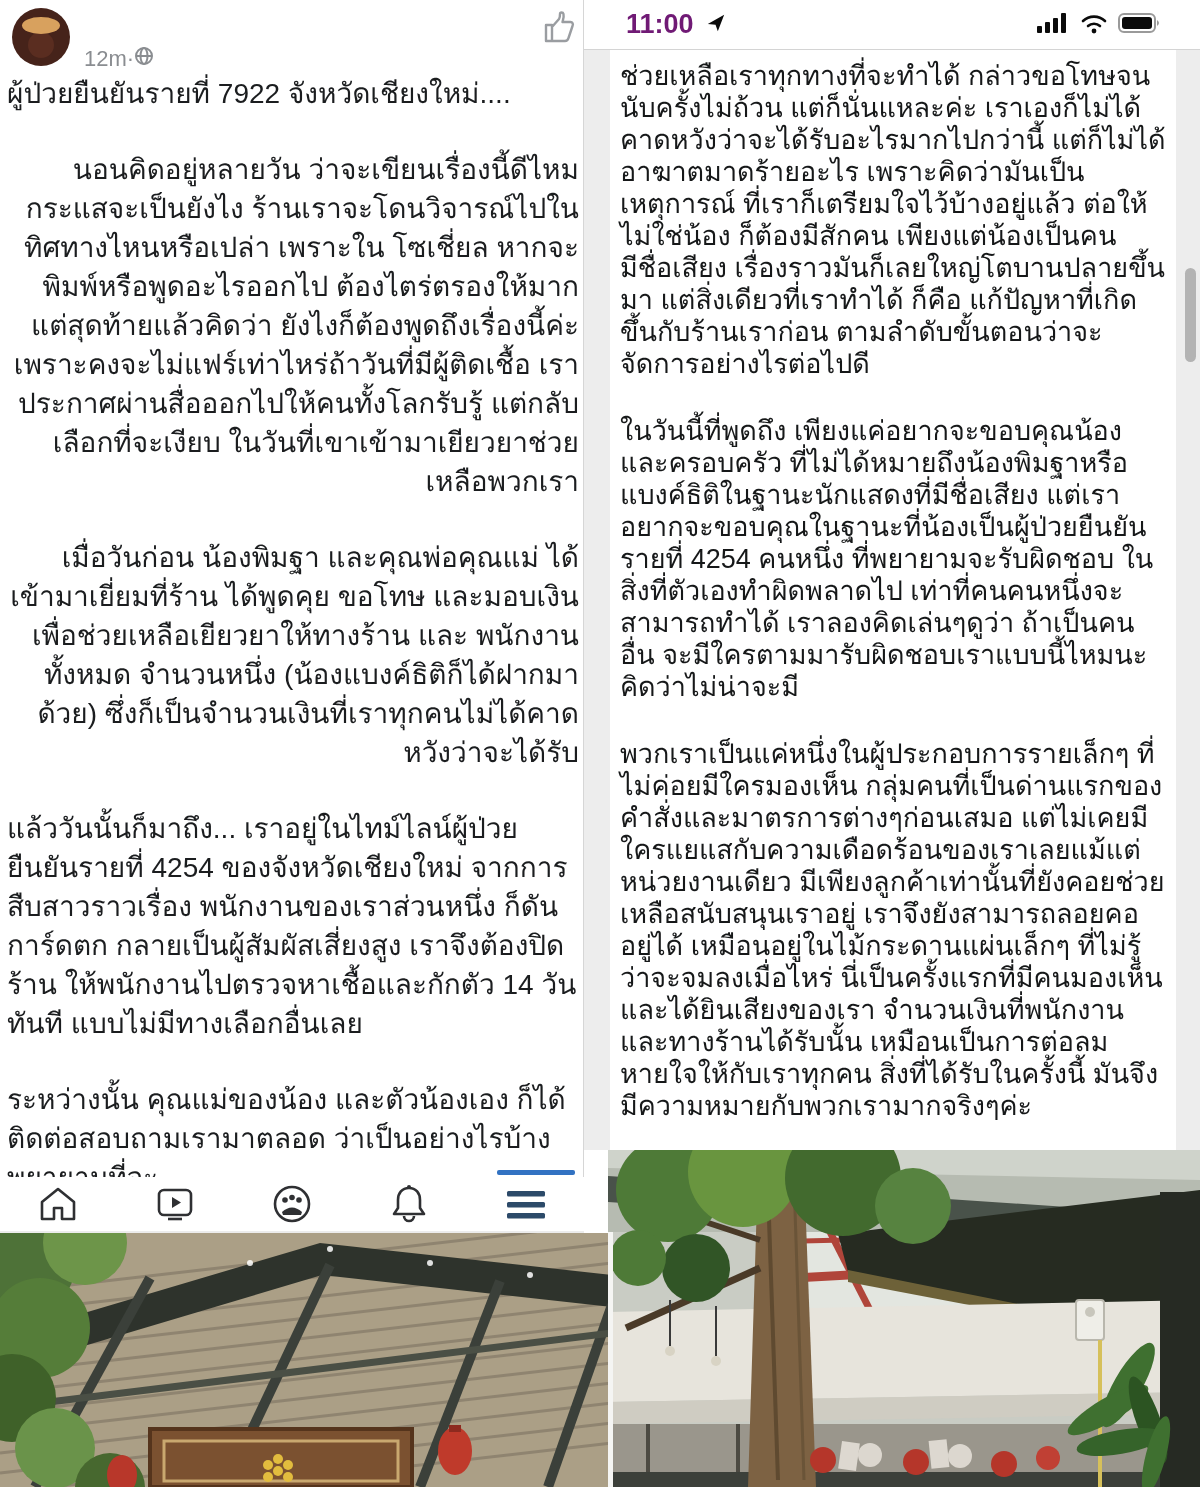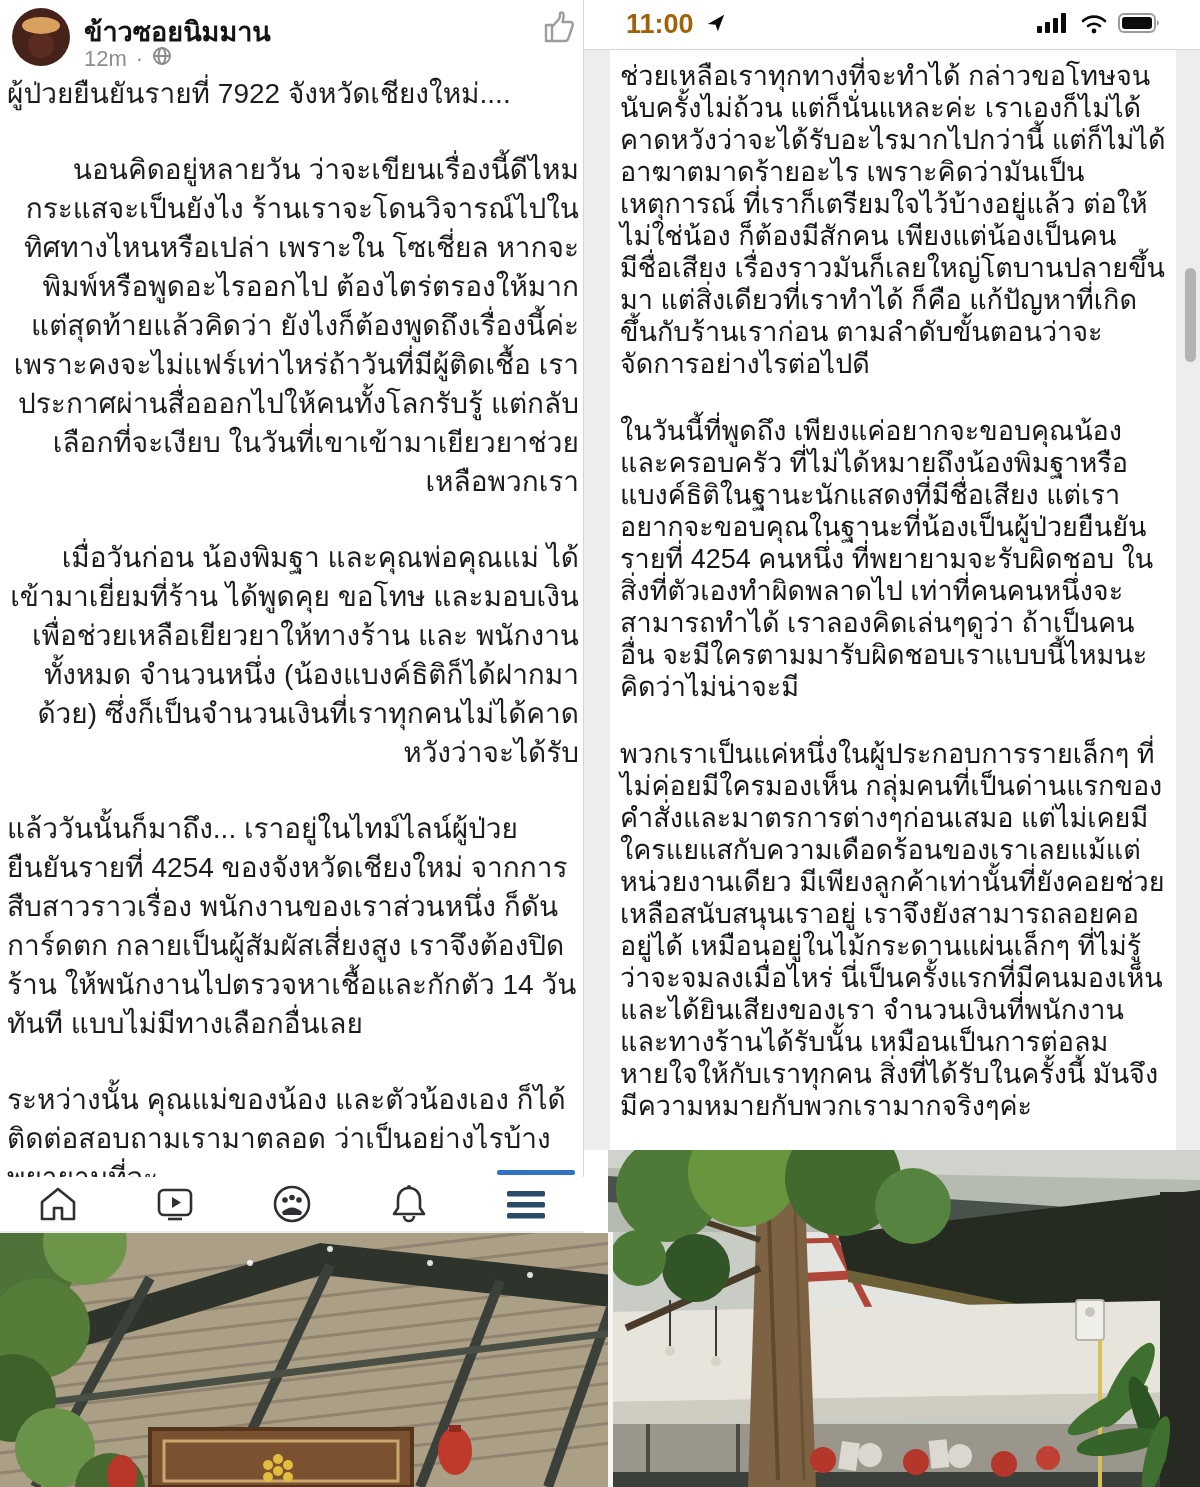--- a/index.html
+++ b/index.html
@@ -11,39 +11,39 @@
   .left-screen{position:absolute;left:0;top:0;width:584px;height:1233px;background:#fff;
                border-right:1px solid #d6d6d6;}
   .post-header{position:absolute;left:0;top:0;width:100%;height:72px;}
   .avatar{position:absolute;left:12px;top:8px;width:58px;height:58px;border-radius:50%;
           background:#46231a;overflow:hidden;}
   .avatar::after{content:"";position:absolute;left:10px;top:9px;width:38px;height:17px;
           border-radius:50%;background:#d8a15e;}
   .avatar::before{content:"";position:absolute;left:16px;top:24px;width:26px;height:26px;
           border-radius:50%;background:#5a2d20;}
   .author{position:absolute;left:84px;top:10px;font-size:27px;font-weight:bold;color:#121416;}
-  .meta-row{position:absolute;left:84px;top:46px;font-size:22px;color:#8a8d91;display:flex;align-items:center;gap:9px;}
+  .meta-row{position:absolute;left:84px;top:46px;font-size:22px;color:#8a8d91;display:flex;align-items:center;gap:0;}
   .like-top{position:absolute;left:540px;top:8px;width:38px;height:38px;}
 
   .post-body{position:absolute;left:7px;top:74px;width:572px;}
   .post-body p{margin:0 0 37px 0;font-size:28px;line-height:39px;color:#1b1d1f;}
   .indent-2{text-indent:46px;text-align:right;}
   .indent-1{text-indent:14px;text-align:right;}
 
   .tabbar{position:absolute;left:0;top:1177px;width:584px;height:56px;background:#fff;
           display:flex;align-items:center;border-bottom:2px solid #ececec;}
   .tab{flex:1;display:flex;justify-content:center;align-items:center;height:100%;}
   .tab svg{display:block;}
   .tab-indicator{position:absolute;left:497px;top:-7px;width:78px;height:5px;background:#3272c2;border-radius:2px;}
 
   
   .right-screen{position:absolute;left:584px;top:0;width:616px;height:1150px;background:#ededed;}
   .status-bar{position:absolute;left:0;top:0;width:100%;height:50px;background:#fff;
               border-bottom:1px solid #d4d4d4;}
-  .sb-time{position:absolute;left:42px;top:9px;font-size:27px;font-weight:bold;color:#a16207;
+  .sb-time{position:absolute;left:42px;top:9px;font-size:27px;font-weight:bold;color:#701a75;
            display:flex;align-items:center;gap:12px;justify-content:center;}
   .sb-right{position:absolute;right:38px;top:11px;display:flex;align-items:center;gap:9px;}
 
   .text-panel{position:absolute;left:26px;top:50px;width:566px;height:1100px;background:#fff;
               padding:10px 10px 0 10px;overflow:hidden;}
   .text-panel p{margin:0 0 35px 0;font-size:27px;line-height:32px;color:#161819;}
   .scrollbar-thumb{position:absolute;right:4px;top:268px;width:11px;height:94px;background:#b3b3b3;border-radius:6px;}
 
   
   .photo-left{position:absolute;left:0;top:1233px;width:612px;height:254px;overflow:hidden;}
@@ -52,21 +52,20 @@
 </style>
 </head>
 <body>
 
 <div class="canvas">
 
   <section class="left-screen">
 
     <header class="post-header">
       <div class="avatar"></div>
-      <div class="author">ข้าวซอยนิมมาน</div>
       <div class="meta-row">
         <span>12m</span>
         <span>·</span>
         <span>
           <svg width="20" height="20" viewBox="0 0 20 20">
             <circle cx="10" cy="10" r="8" fill="none" stroke="#8a8d91" stroke-width="2"></circle>
             <line x1="2" y1="10" x2="18" y2="10" stroke="#8a8d91" stroke-width="2"></line>
             <ellipse cx="10" cy="10" rx="3.5" ry="8" fill="none" stroke="#8a8d91" stroke-width="2"></ellipse>
           </svg>
         </span>

